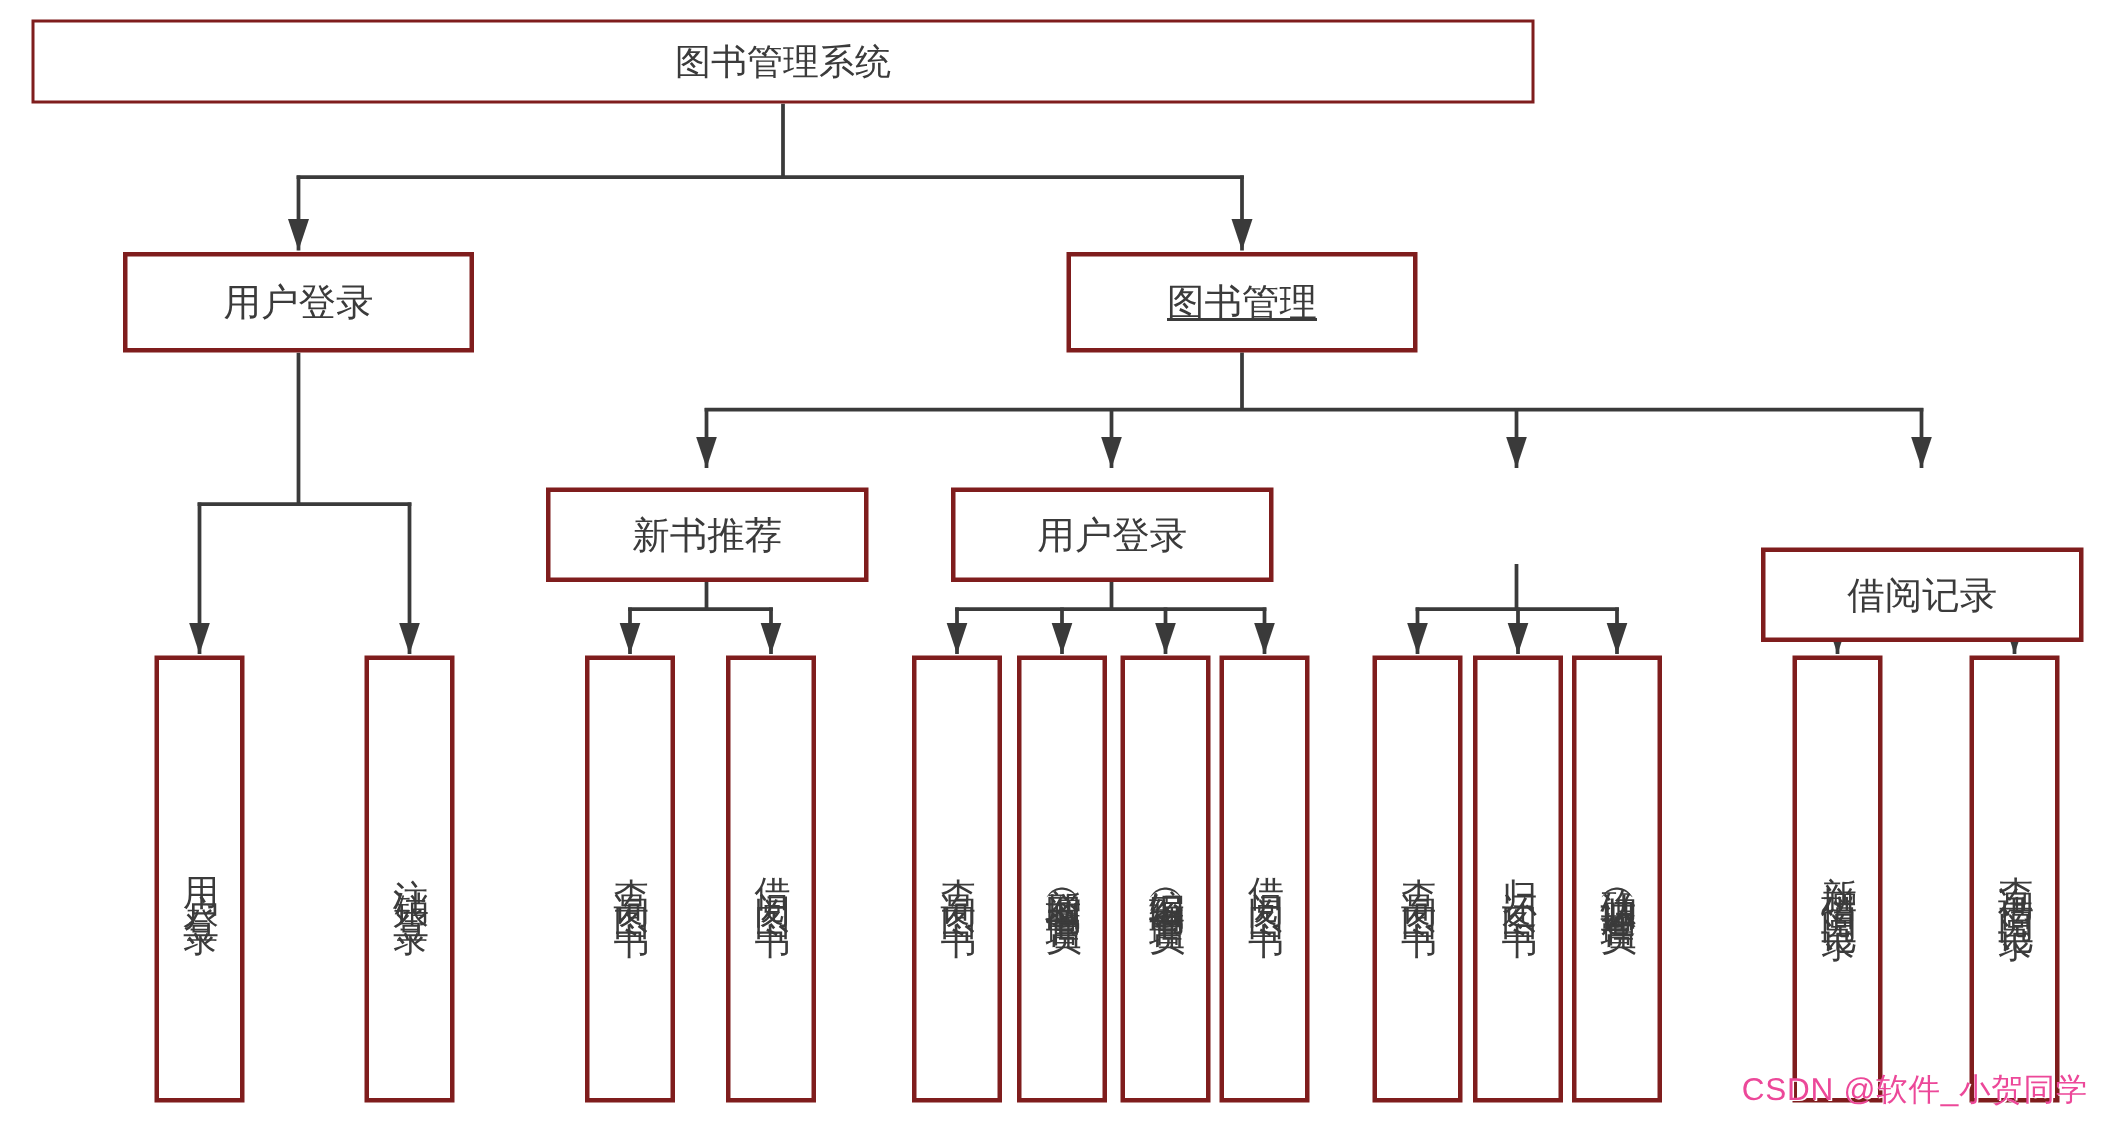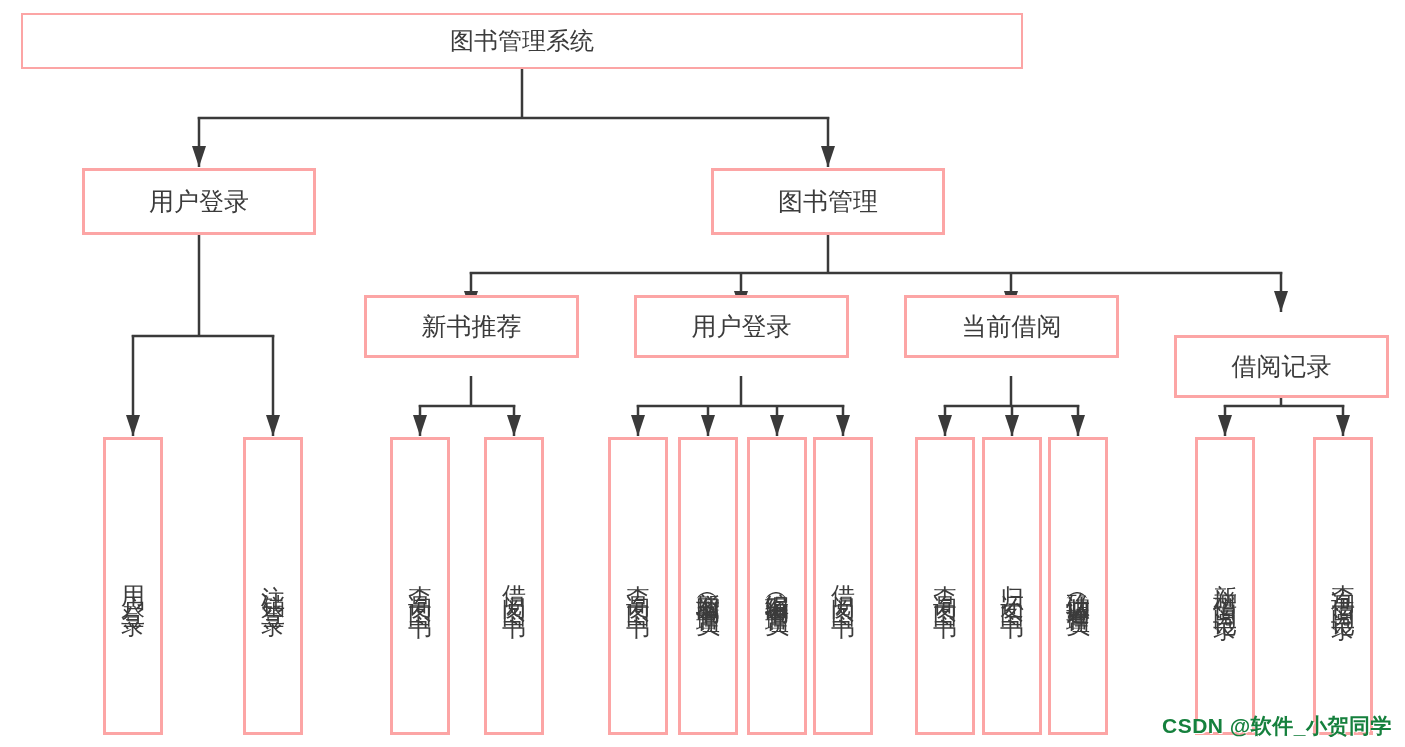--- a/index.html
+++ b/index.html
@@ -6,44 +6,43 @@
   body{
     width:1405px;height:747px;position:relative;overflow:hidden;
     font-family:"Liberation Sans","DejaVu Sans",sans-serif;
     color:#3b3b3b;
   }
   .stage{position:absolute;inset:0;}
   .wires{position:absolute;left:0;top:0;pointer-events:none;}
   .box{
     position:absolute;
     background:#ffffff;
-    border:3px solid #fca5a5;
+    border:3px solid #7f1d1d;
     box-sizing:border-box;
     display:flex;align-items:center;justify-content:center;
     text-align:center;
   }
   .root{left:21px;top:13px;width:1002px;height:56px;font-size:24px;border-width:2.5px;}
   .lvl2{top:168px;width:234px;height:67px;font-size:25px;}
-  .lvl3{top:295px;width:215px;height:63px;font-size:25px;}
+  .lvl3{top:325px;width:215px;height:63px;font-size:25px;}
   .leaf{top:437px;width:60px;height:298px;font-size:24px;}
   .vtext{
     writing-mode:vertical-rl;
     text-orientation:mixed;
     letter-spacing:10px;
     line-height:1;
     white-space:nowrap;
   }
   .leaf.mid .vtext{letter-spacing:7px;}
   .leaf.long .vtext{letter-spacing:3px;}
   .watermark{
     position:absolute;right:13px;bottom:7px;
-    font-size:21px;color:#15803d;
+    font-size:21px;color:#ec4899;
     text-shadow:1px 1px 0 #ffffff;
     letter-spacing:0.5px;
-    font-weight:bold;
   }
 </style>
 </head>
 <body>
 
 <div class="stage">
 
   <svg class="wires" width="1405" height="747" viewBox="0 0 1405 747" aria-hidden="true">
     <defs>
       <marker id="arrow" markerUnits="userSpaceOnUse" markerWidth="26" markerHeight="18" refX="21" refY="9" orient="auto">
@@ -94,32 +93,29 @@
     </g>
   </svg>
 
   <div class="box root">
     <span>图书管理系统</span>
   </div>
 
   <div class="box lvl2" style="left:82px;">
     <span>用户登录</span>
   </div>
-  <div class="box lvl2" style="left:711px;">
+  <div class="box lvl2" style="left:711px;text-decoration:underline;">
     <span>图书管理</span>
   </div>
 
   <div class="box lvl3" style="left:364px;">
     <span>新书推荐</span>
   </div>
   <div class="box lvl3" style="left:634px;">
     <span>用户登录</span>
-  </div>
-  <div class="box lvl3" style="left:904px;">
-    <span>当前借阅</span>
   </div>
   <div class="box lvl3" style="left:1174px;margin-top:40px;">
     <span>借阅记录</span>
   </div>
 
   <div class="box leaf" style="left:103px;">
     <span class="vtext">用户登录</span>
   </div>
   <div class="box leaf" style="left:243px;">
     <span class="vtext">注销登录</span>

